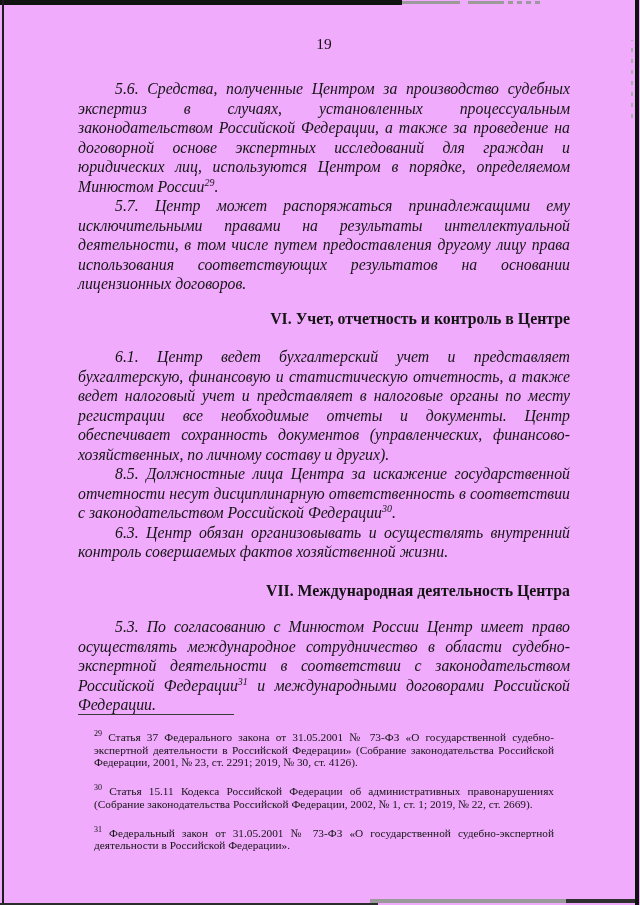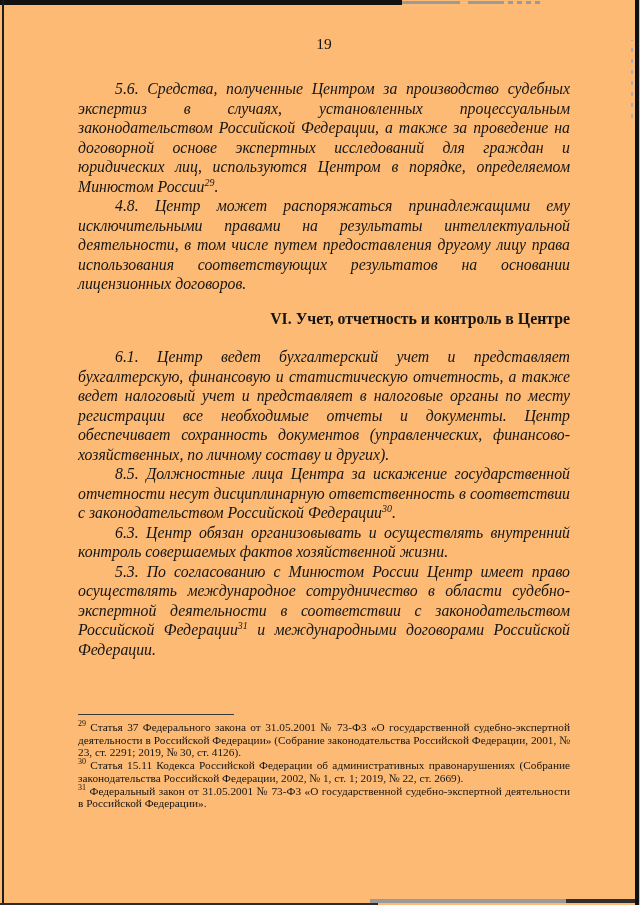--- a/index.html
+++ b/index.html
@@ -4,21 +4,21 @@
 <style>
   html, body {
     margin: 0;
     padding: 0;
     background: #ffffff;
   }
   #page {
     position: relative;
     width: 640px;
     height: 905px;
-    background: #fdba74;
+    background: #f0abfc;
     overflow: hidden;
     font-family: "Liberation Serif", "DejaVu Serif", serif;
     color: #141414;
   }
 
   
   .artifact { position: absolute; }
   #top-bar-black   { left: 0;   top: 0; width: 402px; height: 5px; background: #121212; }
   #top-bar-gray1   { left: 402px; top: 1px; width: 58px; height: 3px; background: #9b9b9b; }
   #top-bar-gray2   { left: 468px; top: 1px; width: 36px; height: 3px; background: #9b9b9b; }
@@ -75,21 +75,21 @@
     top: 714px;
     width: 492px;
   }
   #footnote-rule {
     width: 156px;
     height: 0;
     border-top: 1.5px solid #3a3a3a;
     margin: 0 0 6px 0;
   }
   .footnote {
-    margin: 0;
+    margin: 16px;
     font-size: 11.3px;
     line-height: 12.7px;
     text-align: justify;
   }
   .footnote sup { font-size: 8px; }
 </style>
 </head>
 <body>
 
 <div id="page">
@@ -104,31 +104,32 @@
   <div class="artifact" id="bottom-line"></div>
   <div class="artifact" id="bottom-bar-gray"></div>
   <div class="artifact" id="bottom-bar-dark"></div>
 
   <div id="content">
 
     <div id="page-number">19</div>
 
     <p class="para"><span>5.6. Средства, полученные Центром за производство судебных экспертиз в случаях, установленных процессуальным законодательством Российской Федерации, а также за проведение на договорной основе экспертных исследований для граждан и юридических лиц, используются Центром в порядке, определяемом Минюстом России</span><sup>29</sup><span>.</span></p>
 
-    <p class="para">4.8. Центр может распоряжаться принадлежащими ему исключительными правами на результаты интеллектуальной деятельности, в том числе путем предоставления другому лицу права использования соответствующих результатов на основании лицензионных договоров.</p>
+    <p class="para">5.7. Центр может распоряжаться принадлежащими ему исключительными правами на результаты интеллектуальной деятельности, в том числе путем предоставления другому лицу права использования соответствующих результатов на основании лицензионных договоров.</p>
 
 
     <p class="heading" id="heading-vi">VI. Учет, отчетность и контроль в Центре</p>
 
     <p class="para">6.1. Центр ведет бухгалтерский учет и представляет бухгалтерскую, финансовую и статистическую отчетность, а также ведет налоговый учет и представляет в налоговые органы по месту регистрации все необходимые отчеты и документы. Центр обеспечивает сохранность документов (управленческих, финансово-хозяйственных, по личному составу и других).</p>
 
     <p class="para"><span>8.5. Должностные лица Центра за искажение государственной отчетности несут дисциплинарную ответственность в соответствии с законодательством Российской Федерации</span><sup>30</sup><span>.</span></p>
 
     <p class="para">6.3. Центр обязан организовывать и осуществлять внутренний контроль совершаемых фактов хозяйственной жизни.</p>
 
+    <p class="heading" id="heading-vii">VII. Международная деятельность Центра</p>
 
     <p class="para"><span>5.3. По согласованию с Минюстом России Центр имеет право осуществлять международное сотрудничество в области судебно-экспертной деятельности в соответствии с законодательством Российской Федерации</span><sup>31</sup><span> и международными договорами Российской Федерации.</span></p>
 
   </div>
 
   <div id="footnotes">
     <div id="footnote-rule"></div>
 
     <p class="footnote"><sup>29</sup><span> Статья 37 Федерального закона от 31.05.2001 № 73-ФЗ «О государственной судебно-экспертной деятельности в Российской Федерации» (Собрание законодательства Российской Федерации, 2001, № 23, ст. 2291; 2019, № 30, ст. 4126).</span></p>
 

